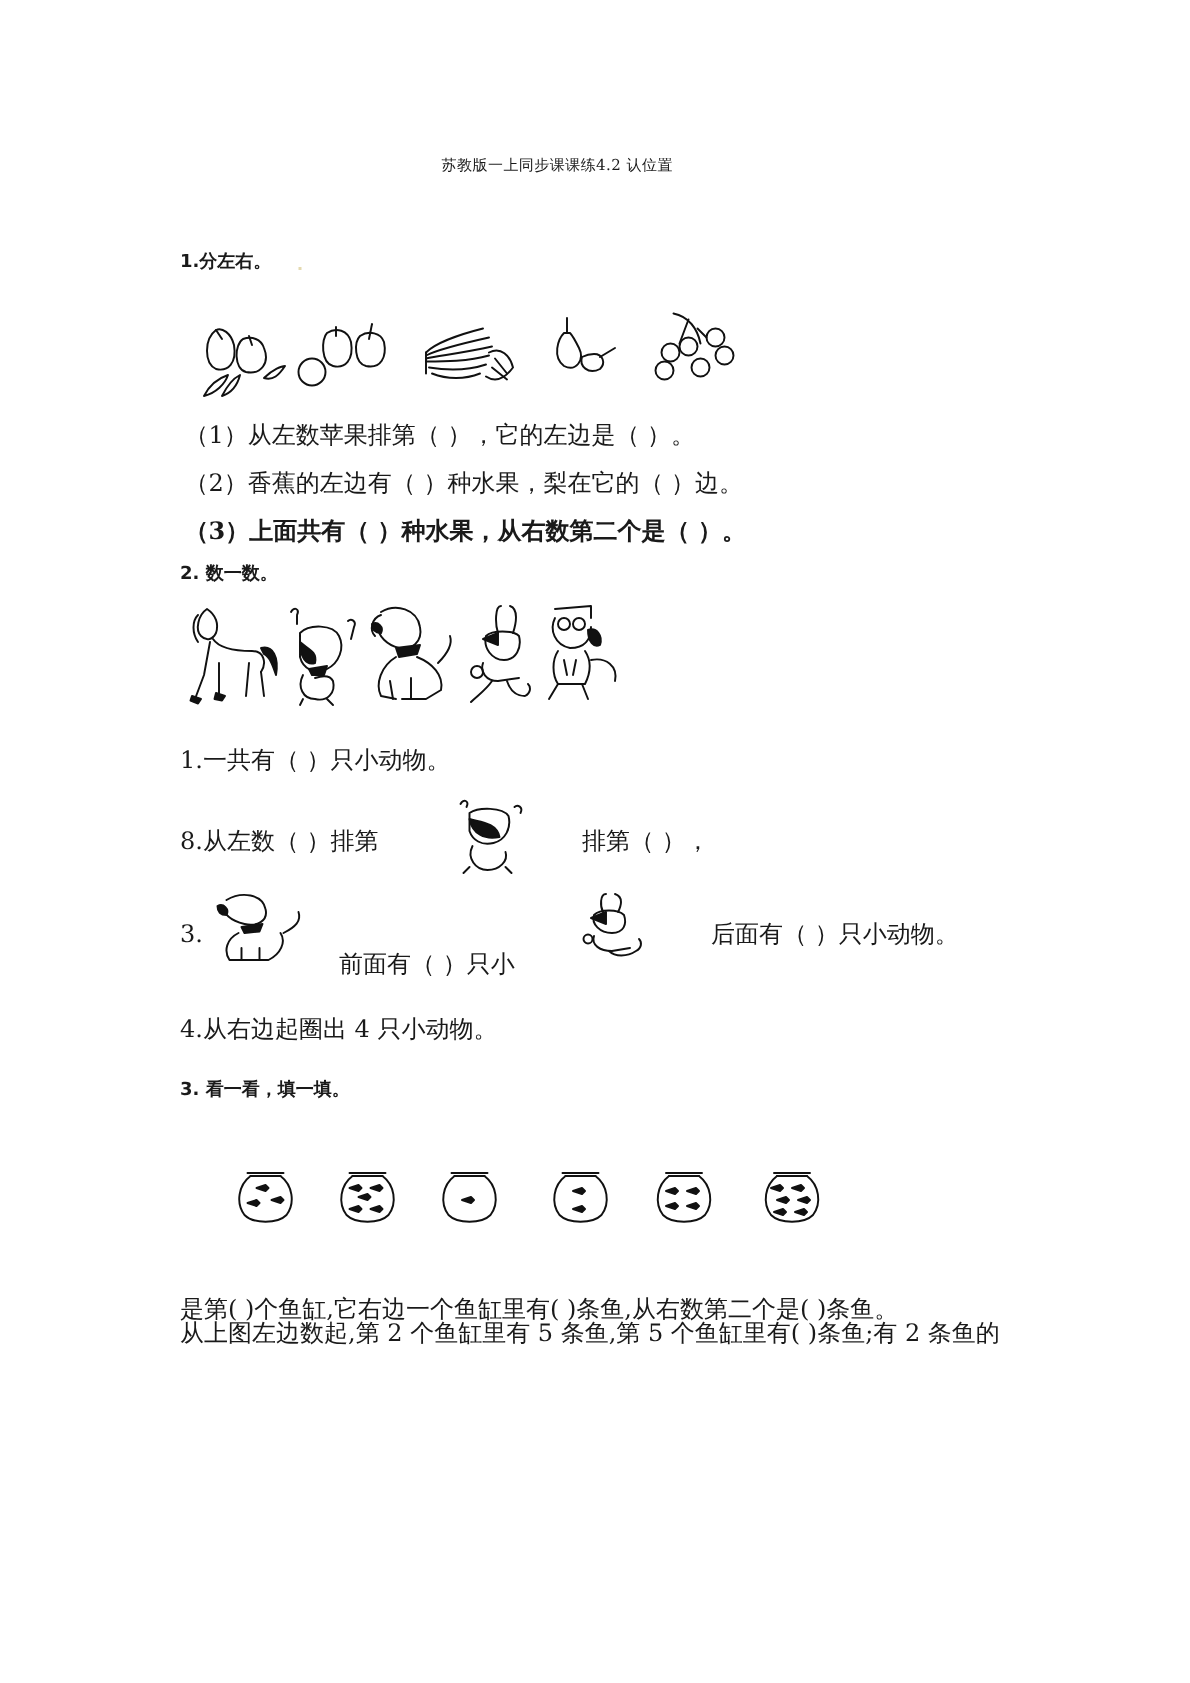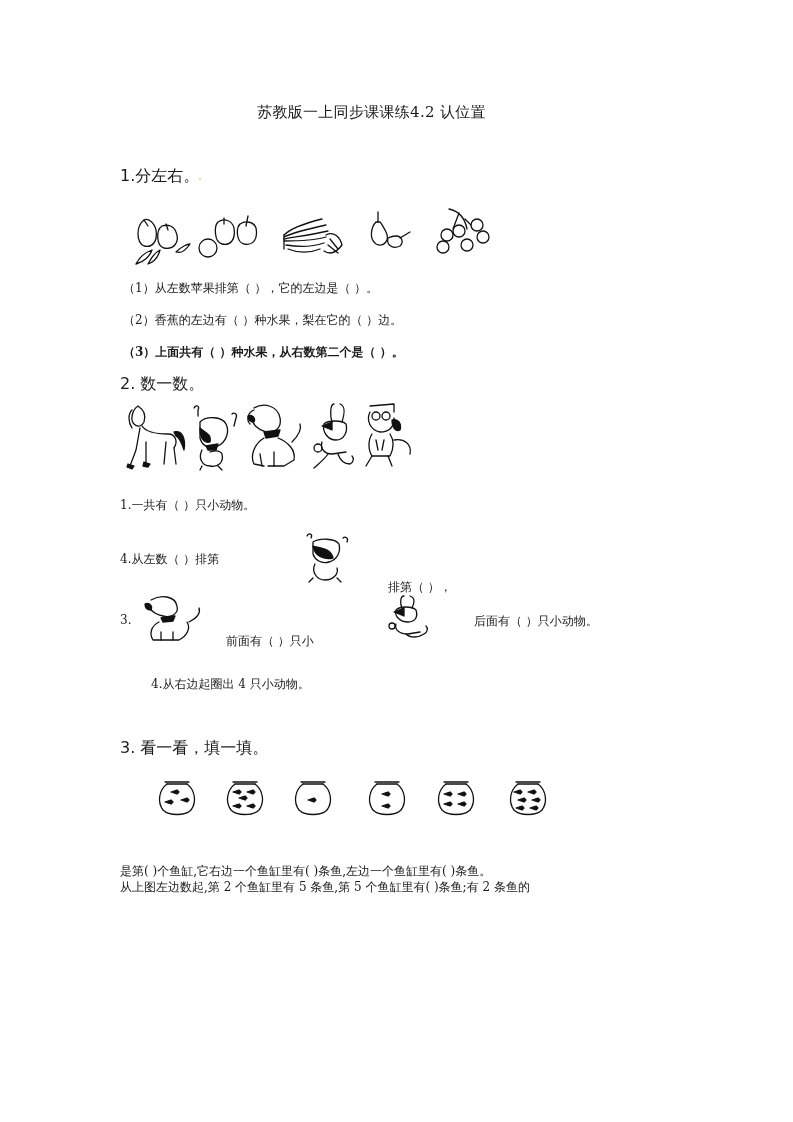--- a/index.html
+++ b/index.html
@@ -2,23 +2,23 @@
 <html><head>
 <meta charset="utf-8">
 <style>
   html, body { margin: 0; padding: 0; background: #ffffff; }
   body {
     width: 793px; height: 1122px; position: relative; overflow: hidden;
     font-family: "DejaVu Serif", "Liberation Serif", serif;
     color: #1a1a1a;
   }
   .abs { position: absolute; white-space: nowrap; }
-  .title { left: 0; width: 743px; top: 103px; text-align: center; font-size: 15px; letter-spacing: 0.3px; }
-  .h { font-size: 16px; font-weight: normal; font-family: "DejaVu Sans", "Liberation Sans", sans-serif; }
-  .t { font-size: 12px; }
+  .title { left: 0; width: 743px; top: 103px; text-align: center; font-size: 10px; letter-spacing: 0.3px; }
+  .h { font-size: 12px; font-weight: bold; font-family: "DejaVu Sans", "Liberation Sans", sans-serif; }
+  .t { font-size: 16px; }
   .dot { width: 2px; height: 2px; background: #e4d9b0; }
   svg { position: absolute; overflow: visible; }
   svg * { fill: none; stroke: #111; stroke-width: 1.3; stroke-linecap: round; stroke-linejoin: round; }
   svg .fill { fill: #111; }
 </style>
 </head>
 <body>
 
 <div class="abs title">苏教版一上同步课课练4.2 认位置</div>
 
@@ -123,30 +123,30 @@
   <path d="M10 12 C 6 20, 10 30, 20 32 C 30 32, 34 26, 34 18"></path>
   <path class="fill" d="M32 20 C 38 18, 42 24, 40 30 C 36 32, 32 28, 32 20 Z"></path>
   <path d="M12 34 C 8 40, 8 50, 12 56 L 30 56 C 34 48, 34 40, 30 34"></path>
   <path d="M34 40 C 44 38, 52 44, 50 54"></path>
   <path d="M12 56 L 6 66 M 28 56 L 32 66"></path>
   <path d="M16 40 L 18 50 M 24 40 L 22 50"></path>
 </svg>
 
 <div class="abs t" style="left:120px; top:487px;margin-top:10px;">1.一共有（        ）只小动物。</div>
 
-<div class="abs t" style="left:120px; top:551px;">4.从左数（           ）排第</div>
+<div class="abs t" style="left:120px; top:551px;">8.从左数（           ）排第</div>
 <svg style="left:303px; top:530px;" width="48" height="54" viewBox="0 0 48 54">
   <path d="M4 6 C 6 2, 10 4, 8 8"></path>
   <path d="M40 8 C 42 6, 46 8, 44 12"></path>
   <path d="M10 12 C 16 8, 32 8, 36 14 C 38 22, 34 30, 26 32 C 18 34, 12 30, 10 24 Z"></path>
   <path class="fill" d="M10 16 C 16 18, 28 18, 30 28 C 20 30, 12 26, 10 16 Z"></path>
   <path d="M12 34 C 8 42, 14 50, 22 50 C 30 50, 36 44, 34 38"></path>
   <path d="M10 48 L 6 52 M 34 48 L 38 52"></path>
 </svg>
-<div class="abs t" style="left:388px; top:551px;margin-top:28px;">排第（           ），</div>
+<div class="abs t" style="left:388px; top:551px;">排第（           ），</div>
 
 <div class="abs t" style="left:120px; top:613px;">3.</div>
 <svg style="left:143px; top:594px;" width="62" height="50" viewBox="0 0 62 50">
   <path d="M8 6 C 18 0, 32 2, 34 12 C 36 20, 28 24, 20 22 C 12 20, 6 16, 6 10"></path>
   <path class="fill" d="M2 10 C 6 8, 10 12, 8 16 C 4 16, 2 14, 2 10 Z"></path>
   <path class="fill" d="M18 24 L 32 22 L 30 27 L 20 28 Z"></path>
   <path d="M16 28 C 8 32, 6 40, 10 46 L 36 46 C 44 42, 48 34, 44 28"></path>
   <path d="M46 28 C 54 24, 58 20, 56 14"></path>
   <path d="M18 38 L 18 46 M 30 38 L 30 46"></path>
 </svg>
@@ -154,23 +154,23 @@
 <svg style="left:386px; top:594px;" width="46" height="46" viewBox="0 0 46 46">
   <path d="M18 2 C 14 2, 14 10, 16 14 M24 2 C 30 4, 28 10, 26 14"></path>
   <path d="M10 16 C 8 22, 14 28, 22 28 C 30 28, 32 22, 30 16 C 26 12, 14 12, 10 16 Z"></path>
   <path class="fill" d="M8 18 L 18 14 L 18 22 Z"></path>
   <circle cx="6" cy="32" r="3"></circle>
   <path d="M10 30 C 8 36, 14 40, 22 40 L 34 38"></path>
   <path d="M20 40 C 24 44, 32 44, 38 40 C 42 38, 42 34, 40 32"></path>
 </svg>
 <div class="abs t" style="left:474px; top:613px;">后面有（     ）只小动物。</div>
 
-<div class="abs t" style="left:120px; top:676px;margin-left:31px;">4.从右边起圈出 4 只小动物。</div>
-
-<div class="abs h" style="left:120px; top:738px;">3.  看一看，填一填。</div>
+<div class="abs t" style="left:120px; top:676px;">4.从右边起圈出 4 只小动物。</div>
+
+<div class="abs h" style="left:120px; top:718px;">3.  看一看，填一填。</div>
 
 <svg style="left:157px; top:780px;" width="40" height="36" viewBox="0 0 40 36">
   <path d="M8 2 L 32 2 M 10 4 L 30 4"></path>
   <path d="M10 4 C 2 10, 0 22, 6 30 C 12 36, 28 36, 34 30 C 40 22, 38 10, 30 4"></path>
   <path class="fill" d="M14 12 l6 -2 l2 2 l-2 2 z"></path>
     <path class="fill" d="M8 22 l6 -2 l2 2 l-2 2 z"></path>
     <path class="fill" d="M24 20 l6 -2 l2 2 l-2 2 z"></path>
 </svg>
 <svg style="left:225px; top:780px;" width="40" height="36" viewBox="0 0 40 36">
   <path d="M8 2 L 32 2 M 10 4 L 30 4"></path>
@@ -205,13 +205,13 @@
   <path d="M10 4 C 2 10, 0 22, 6 30 C 12 36, 28 36, 34 30 C 40 22, 38 10, 30 4"></path>
   <path class="fill" d="M6 12 l6 -2 l2 2 l-2 2 z"></path>
     <path class="fill" d="M20 12 l6 -2 l2 2 l-2 2 z"></path>
     <path class="fill" d="M10 20 l6 -2 l2 2 l-2 2 z"></path>
     <path class="fill" d="M24 20 l6 -2 l2 2 l-2 2 z"></path>
     <path class="fill" d="M8 28 l6 -2 l2 2 l-2 2 z"></path>
     <path class="fill" d="M22 28 l6 -2 l2 2 l-2 2 z"></path>
 </svg>
 
 <div class="abs t" style="left:120px; top:831px;margin-top:48px;">从上图左边数起,第 2 个鱼缸里有 5 条鱼,第 5 个鱼缸里有(   )条鱼;有 2 条鱼的</div>
-<div class="abs t" style="left:120px; top:863px;">是第(   )个鱼缸,它右边一个鱼缸里有(   )条鱼,左边一个鱼缸里有(   )条鱼。</div>
+<div class="abs t" style="left:120px; top:863px;">是第(   )个鱼缸,它右边一个鱼缸里有(   )条鱼,从右数第二个是(   )条鱼。</div>
 
 </body></html>

